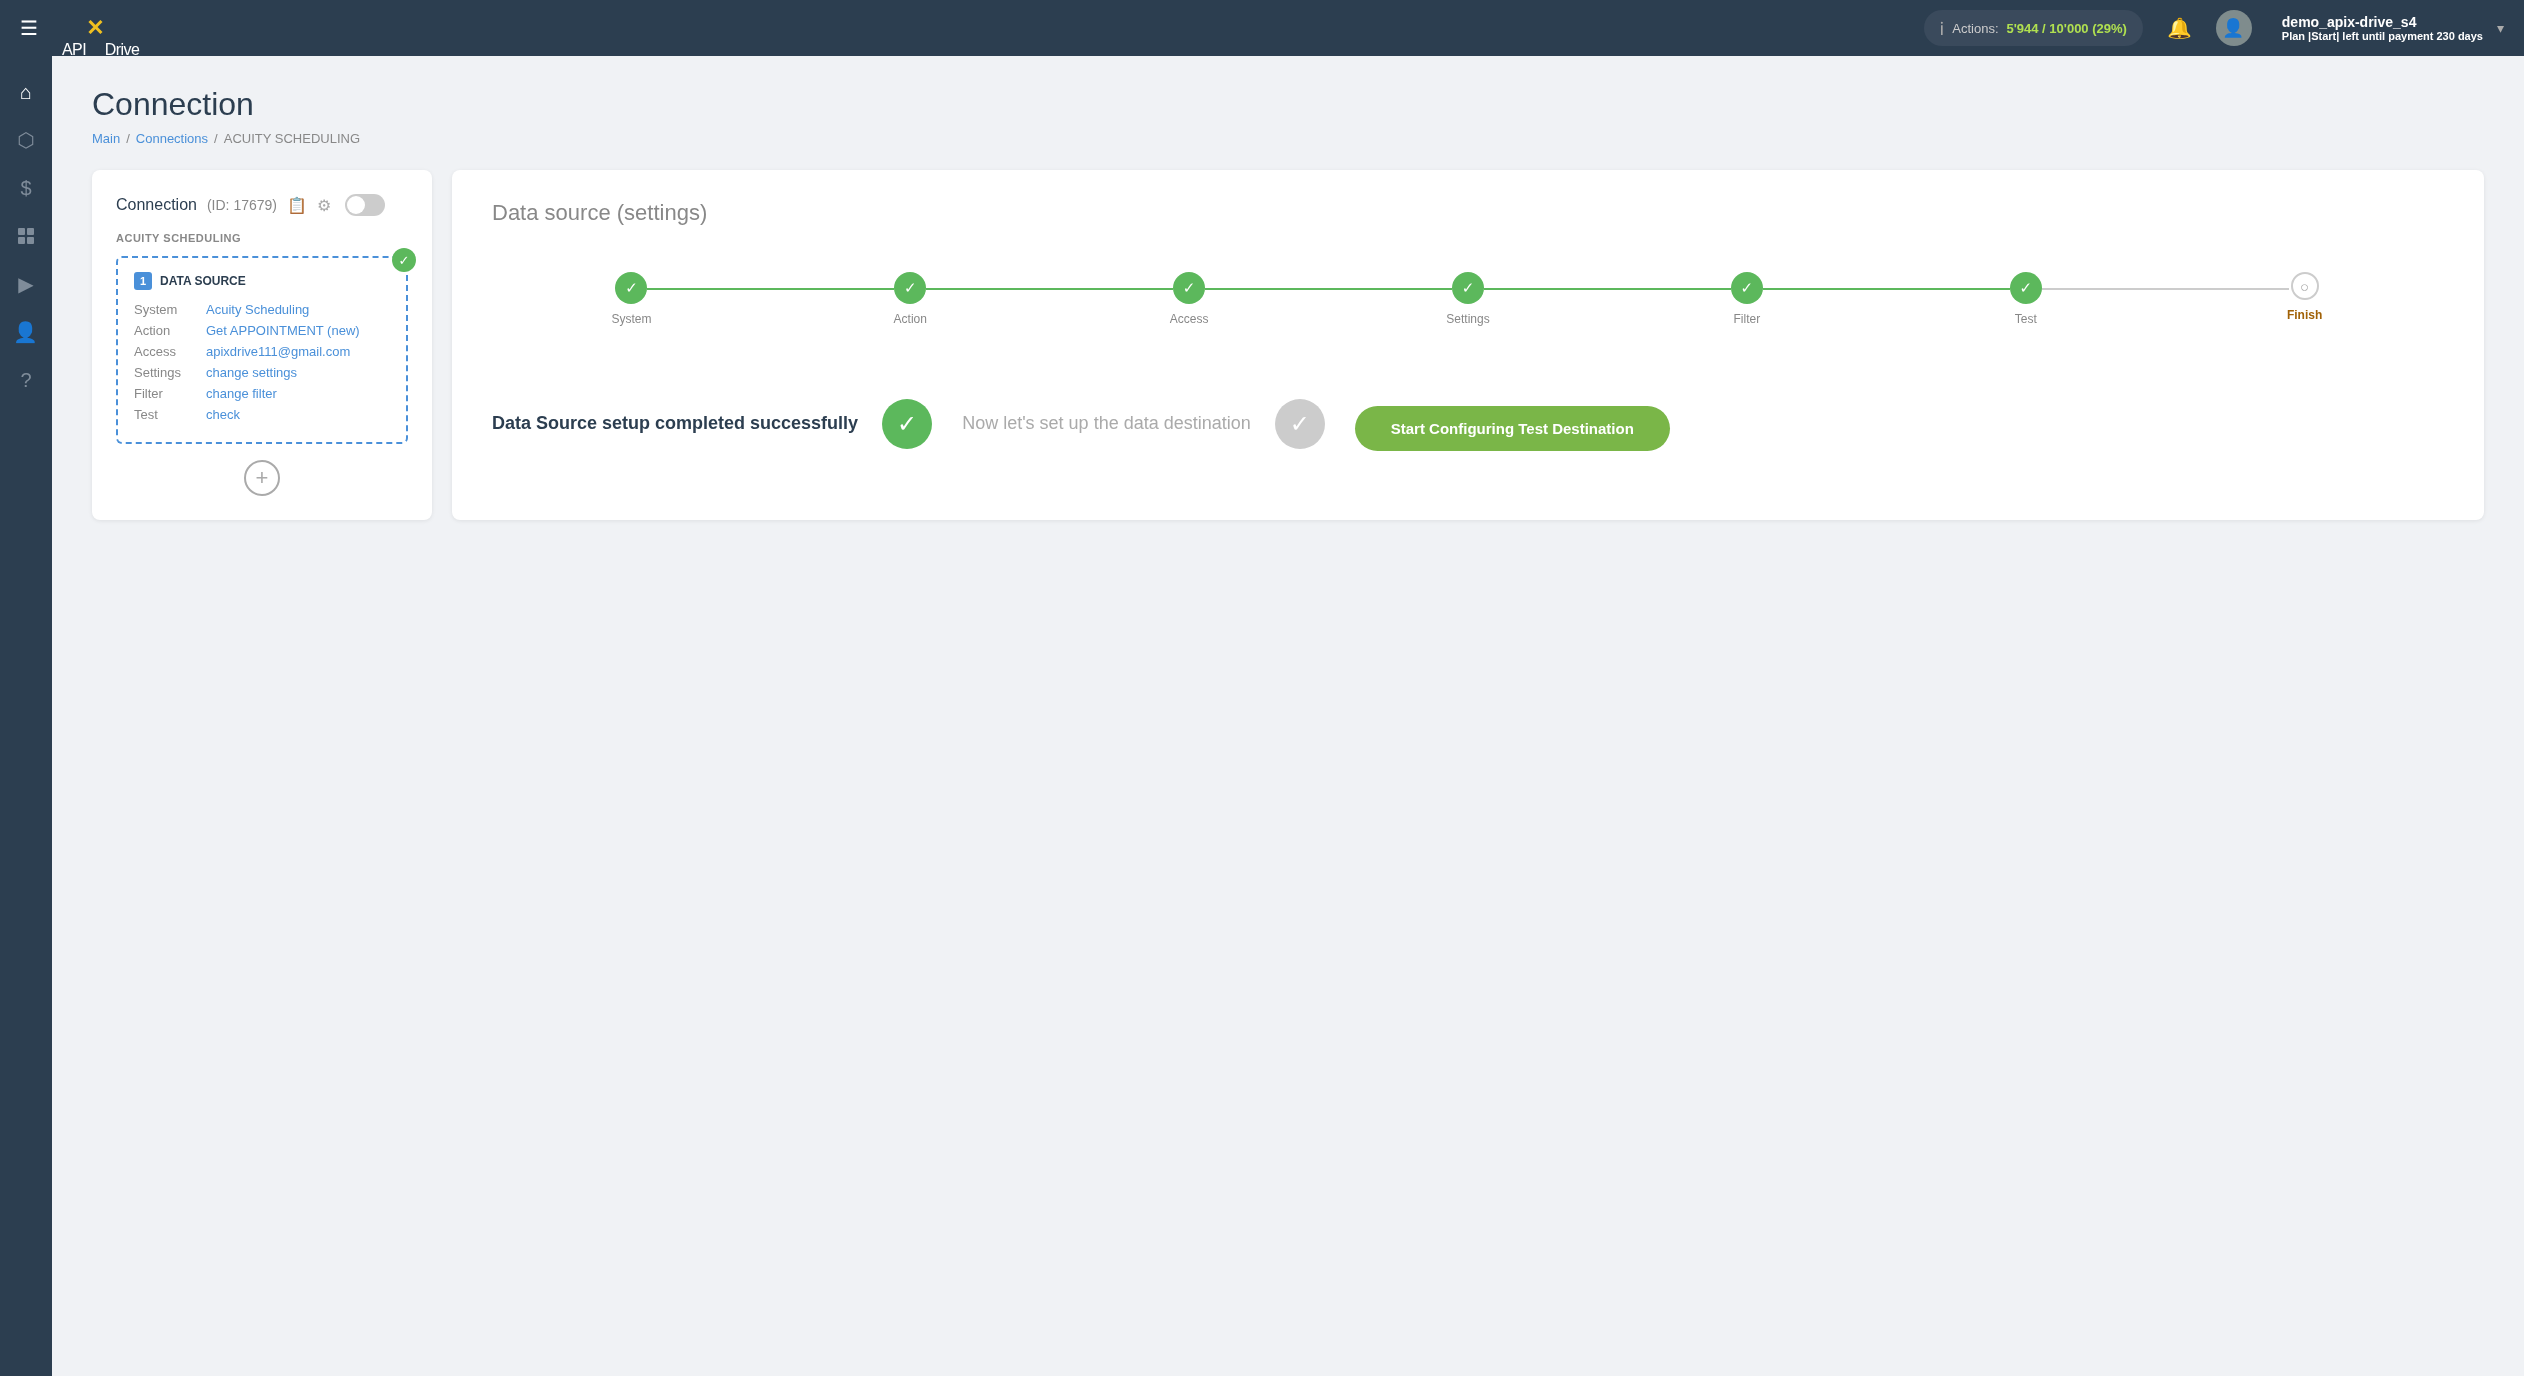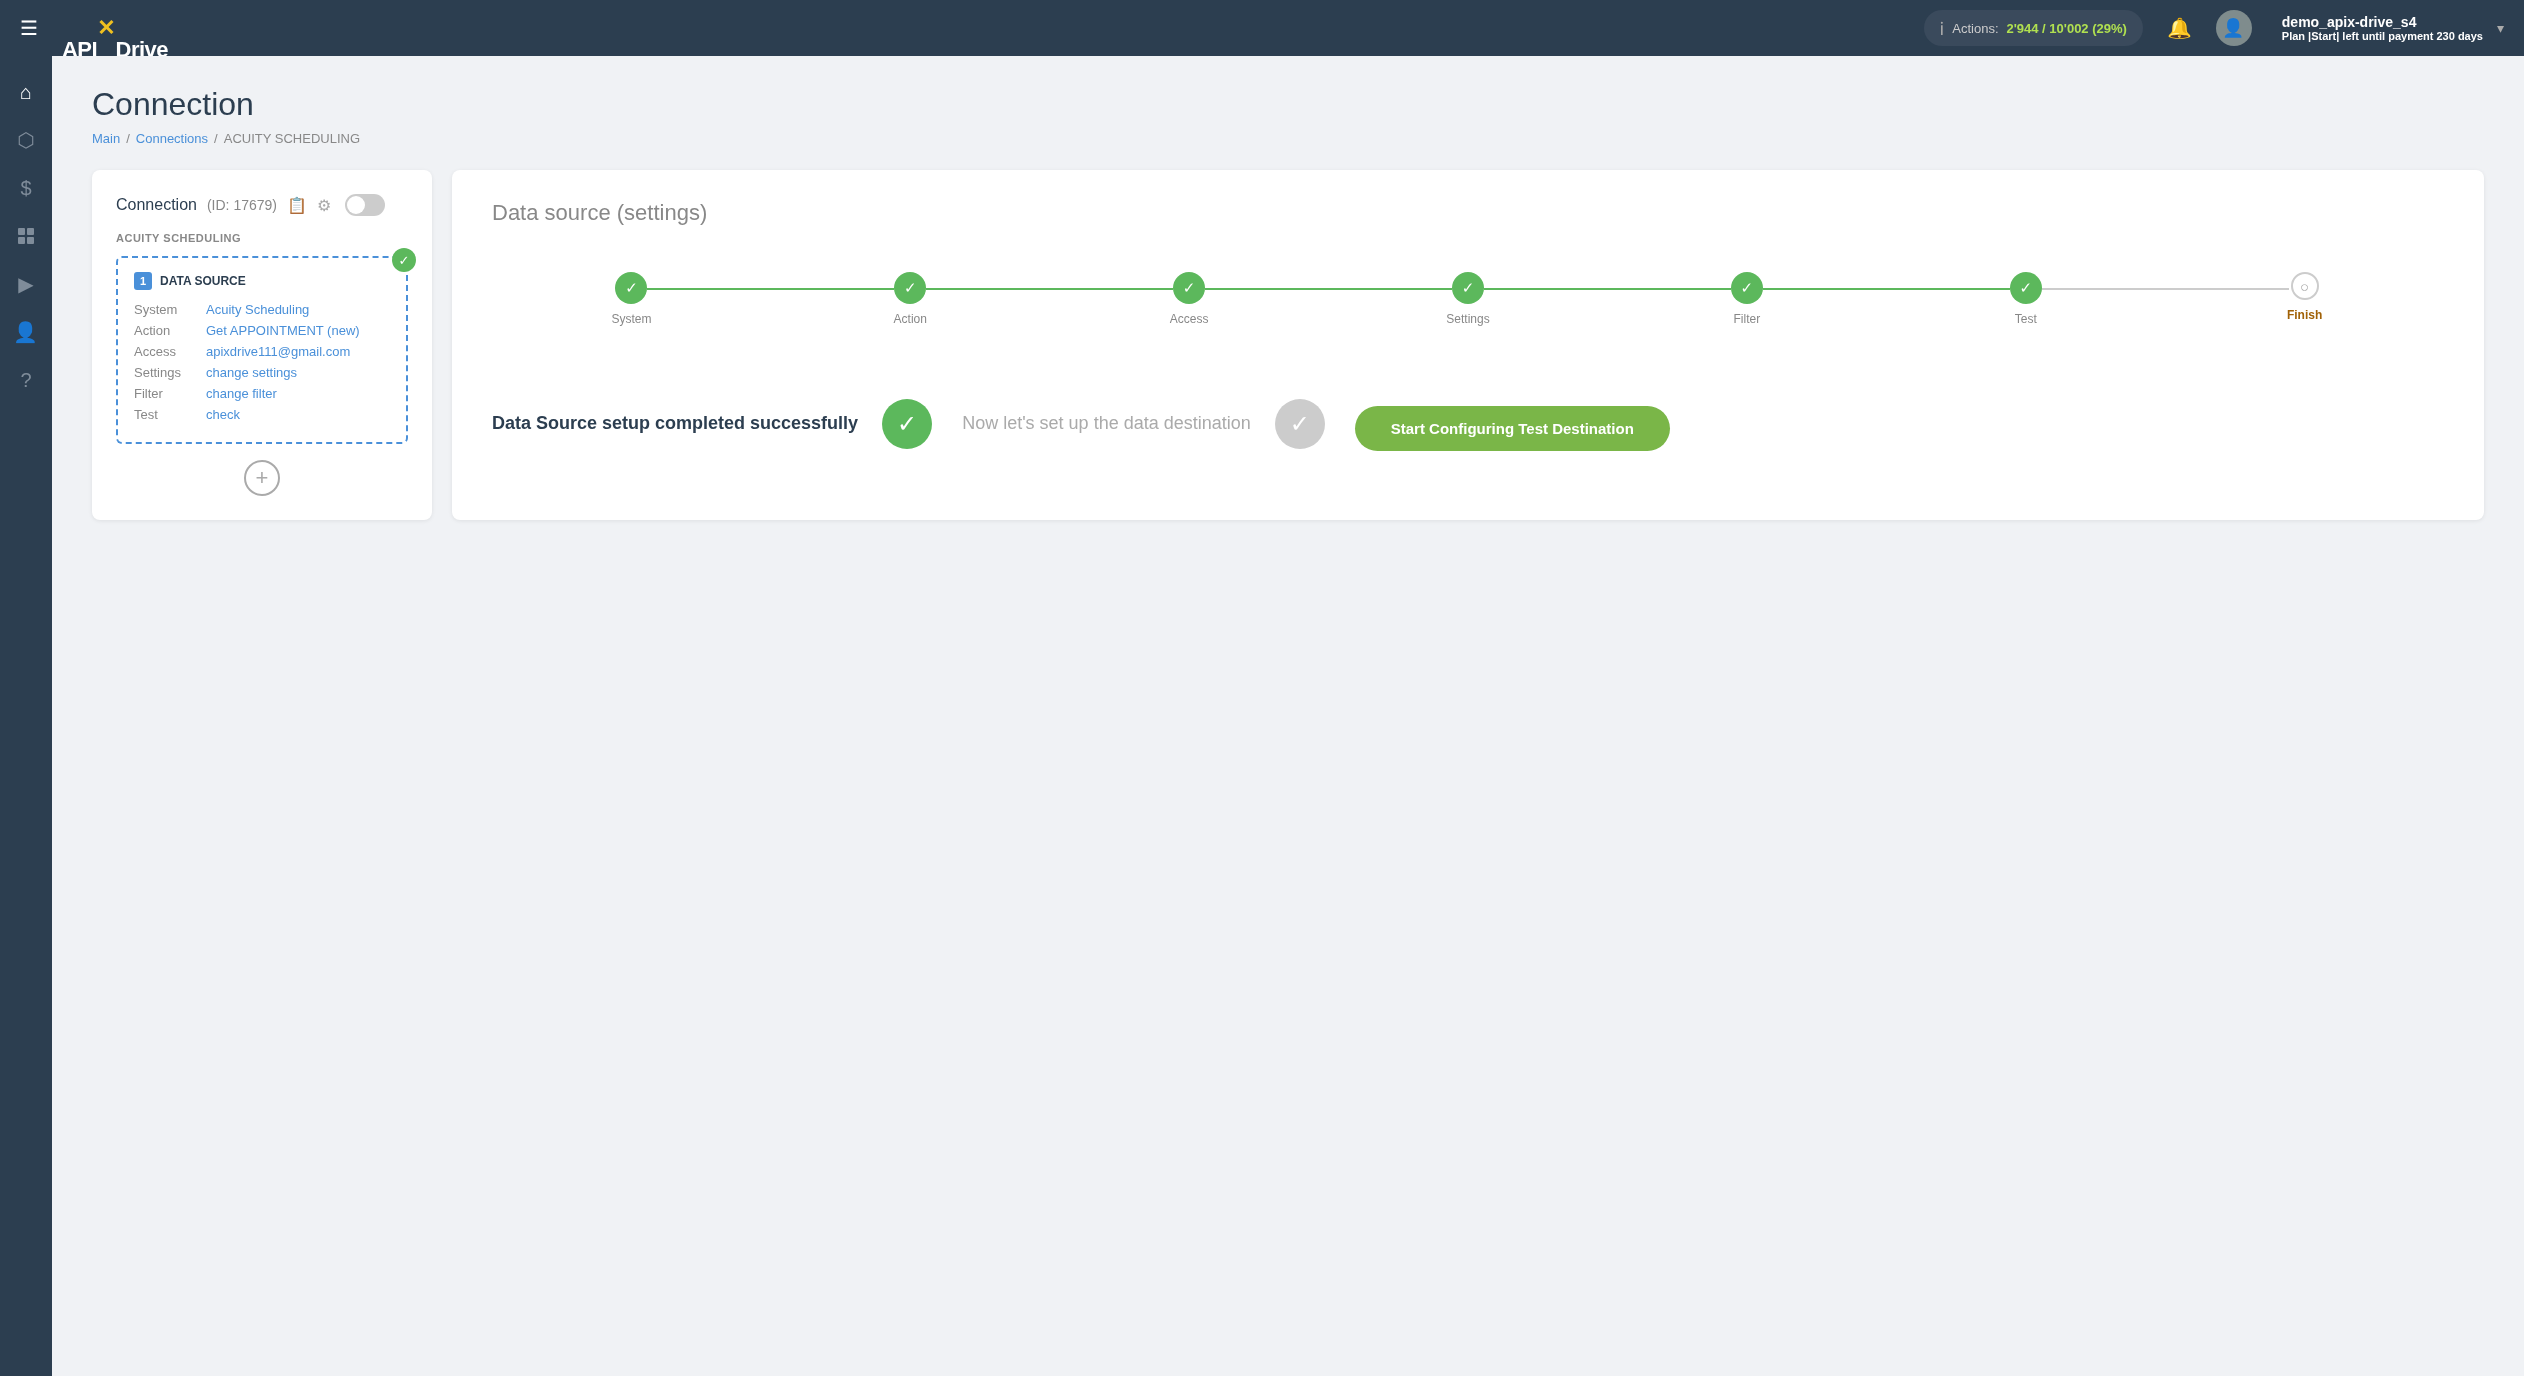--- a/index.html
+++ b/index.html
@@ -10,21 +10,21 @@
       background: #2c3e50;
       display: flex;
       align-items: center;
       padding: 0 20px;
       height: 56px;
       flex-shrink: 0;
       gap: 16px;
     }
     .topnav-menu-icon { color: #fff; font-size: 20px; cursor: pointer; margin-right: 8px; }
     .logo { display: flex; align-items: center; gap: 0; }
-    .logo-text { color: #fff; font-size: 22px; font-weight: 700; letter-spacing: -0.5px; margin-top: 44px; }
+    .logo-text { color: #fff; font-size: 16px; font-weight: 400; letter-spacing: -0.5px; margin-top: 44px; }
     .logo-x { color: #f0c020; font-size: 22px; font-weight: 900; }
     .topnav-spacer { flex: 1; }
     .actions-badge {
       background: #3a4a5c;
       border-radius: 20px;
       padding: 6px 16px;
       display: flex;
       align-items: center;
       gap: 8px;
       color: #fff;
@@ -286,21 +286,21 @@
   <span class="topnav-menu-icon">☰</span>
   <div class="logo">
     <span class="logo-text">API</span>
     <span class="logo-x">✕</span>
     <span class="logo-text">Drive</span>
   </div>
   <div class="topnav-spacer"></div>
   <div class="actions-badge">
     <span class="info-icon">ℹ</span>
     <span class="label">Actions:</span>
-    <span class="value">2'944 / 10'002 (29%)</span>
+    <span class="value">5'944 / 10'000 (29%)</span>
   </div>
   <span class="bell-icon">🔔</span>
   <div class="user-area">
     <div class="user-avatar">👤</div>
     <div class="user-info">
       <div class="username">demo_apix-drive_s4</div>
       <div class="plan">
         <span>Plan |Start| left until payment</span> <span>230 days</span>
       </div>
     </div>

